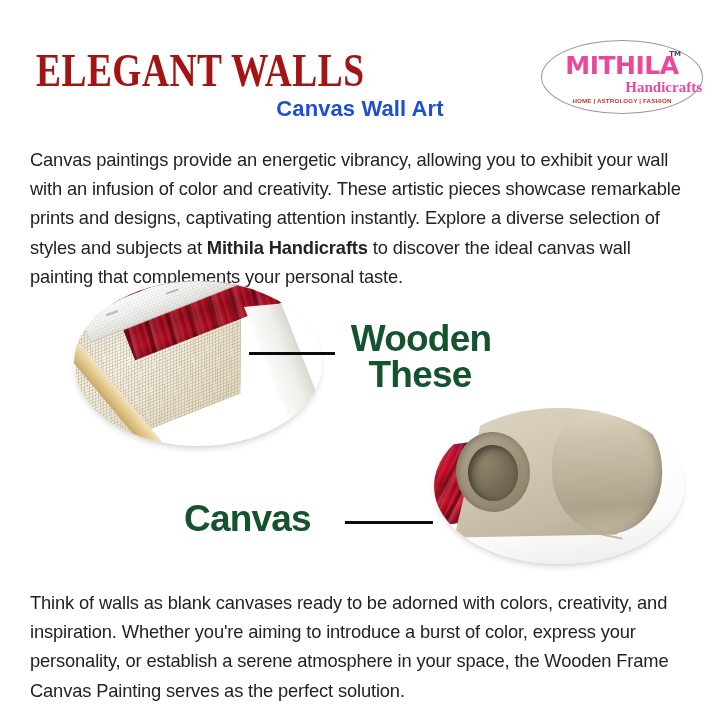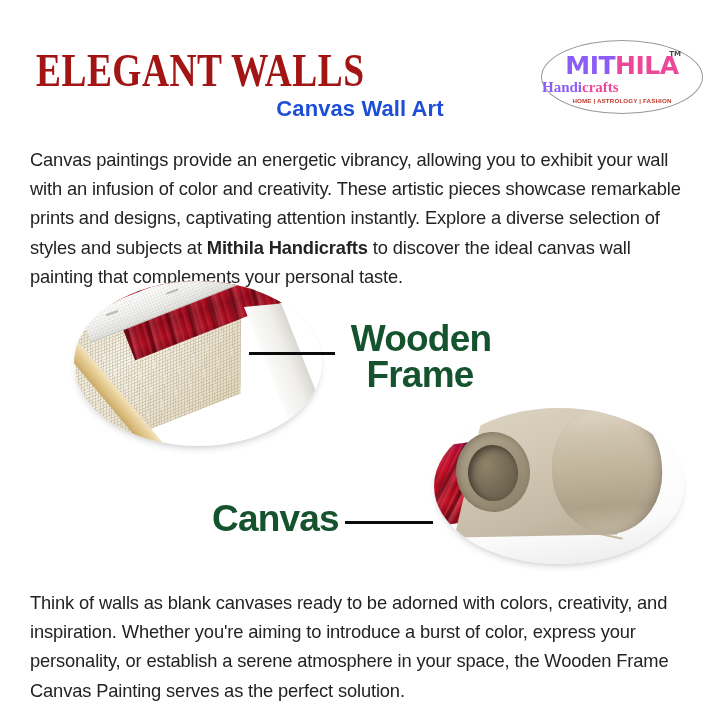--- a/index.html
+++ b/index.html
@@ -50,34 +50,34 @@
     position: absolute;
     left: 0; right: 0; top: 12px;
     text-align: center;
     font-family: "DejaVu Sans", sans-serif;
     font-weight: bold;
     font-size: 25px;
     line-height: 1;
     letter-spacing: -0.5px;
     white-space: nowrap;
   }
-  .lg-green { color: #8b5cf6; }
+  .lg-green { color: #ec4899; }
   .lg-red   { color: #ec4899; }
   #logo-tm {
     position: absolute;
     right: 21px; top: 9px;
     font-size: 7px;
     font-weight: bold;
     color: #444;
     font-family: "DejaVu Sans", sans-serif;
   }
   #logo-handicrafts {
     position: absolute;
     left: 0; right: 0; top: 39px;
-    text-align: left;
+    text-align: right;
     font-family: "Liberation Serif", serif;
     font-weight: bold;
     font-size: 15px;
     line-height: 1;
     white-space: nowrap;
   }
   #logo-tagline {
     position: absolute;
     left: 0; right: 0; top: 57px;
     text-align: center;
@@ -330,21 +330,21 @@
   }
   #label-wooden-frame {
     left: 330px; top: 321px;
     width: 180px;
     font-size: 37px;
     text-align: center;
   }
   #label-wooden-frame .l1 { display: block; margin-left: 2px; }
   #label-wooden-frame .l2 { display: block; }
   #label-canvas {
-    left: 212px; top: 501px;
+    left: 184px; top: 501px;
     font-size: 37px;
     text-align: center;
   }
   .leader-line {
     position: absolute;
     height: 3.4px;
     background: #0b0b0b;
   }
   #leader-wooden-frame { left: 249px; top: 352px; width: 86px; }
   #leader-canvas { left: 345px; top: 521px; width: 88px; }
@@ -381,21 +381,21 @@
       <span class="staple" style="left:24px;  top:9px;  transform:rotate(2deg);"></span>
       <span class="staple" style="left:88px;  top:11px; transform:rotate(2deg);"></span>
 
     </div>
   </div>
 </div>
 
 <div class="leader-line" id="leader-wooden-frame"></div>
 <div class="callout-label" id="label-wooden-frame">
   <span class="l1">Wooden</span>
-  <span class="l2">Frame</span>
+  <span class="l2">These</span>
 </div>
 
 <div id="figure-canvas-roll">
   <div class="oval-mask">
     <div id="roll-white-sheet"></div>
     <div id="roll-print"></div>
     <div id="roll-sheet-crease"></div>
     <div id="roll-back"></div>
     <div id="roll-cylinder"></div>
     <div id="roll-hole-outer"></div>

